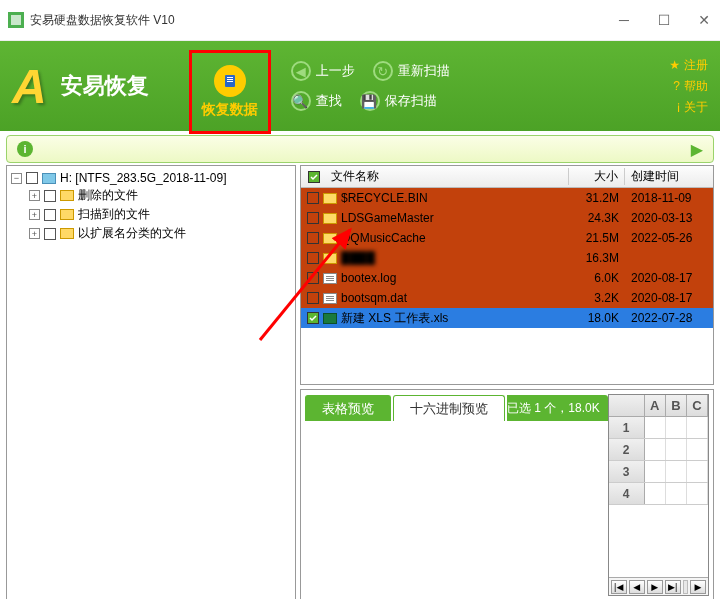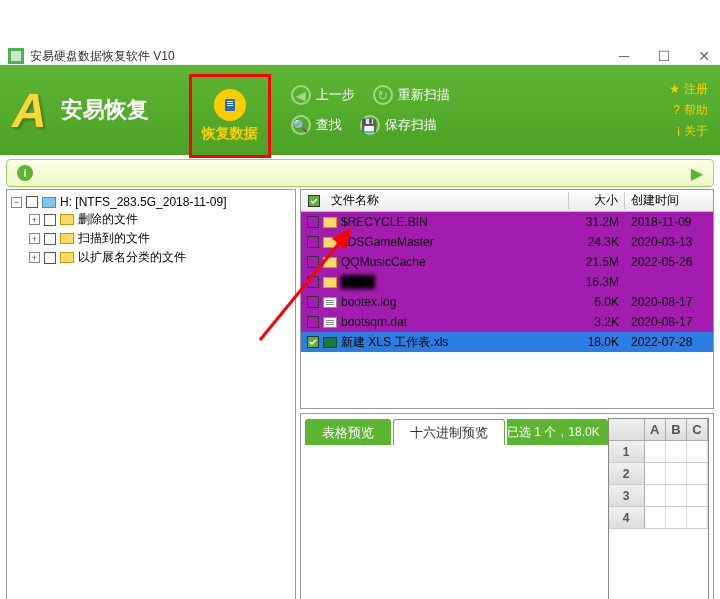--- a/index.html
+++ b/index.html
@@ -1,18 +1,18 @@
 <!DOCTYPE html>
 <html><head>
 <meta charset="utf-8">
 <style>
 * { margin: 0; padding: 0; box-sizing: border-box; font-family: "Microsoft YaHei", Arial, sans-serif; }
 body { width: 720px; height: 599px; background: #fff; overflow: hidden; font-size: 12px; }
 
-.titlebar { height: 17px; background: #fff; display: flex; align-items: center; padding: 0 8px; border-bottom: 1px solid #eee; margin-top: 48px; }
+.titlebar { height: 41px; background: #fff; display: flex; align-items: center; padding: 0 8px; border-bottom: 1px solid #eee; }
 .titlebar-icon { width: 16px; height: 16px; background: #4caf50; margin-right: 6px; display:flex; align-items:center; justify-content:center; }
 .titlebar-icon svg { width:10px; height:10px; }
 .title-text { font-size: 12px; color: #333; }
 .win-controls { margin-left: auto; display: flex; gap: 24px; }
 .win-btn { width: 16px; height: 16px; display: flex; align-items: center; justify-content: center; color: #666; cursor: pointer; font-size: 14px; }
 
 .header { height: 90px; background: linear-gradient(to bottom, #5eb533, #4ca226); display: flex; align-items: center; padding: 0 12px; position: relative; }
 .logo { display: flex; align-items: center; color: #fff; }
 .logo-a { font-size: 48px; font-weight: bold; color: #ffd633; font-style: italic; text-shadow: 2px 2px 3px rgba(0,0,0,0.3); padding-right:10px; }
 .logo-text { font-size: 22px; color: #fff; font-weight: bold; margin-left: 4px; }
@@ -42,21 +42,21 @@
 
 .right-panel { flex: 1; display: flex; flex-direction: column; gap: 4px; }
 .file-list { border: 1px solid #999; height: 220px; display:flex; flex-direction:column; overflow:hidden; }
 .list-header { height: 22px; background: linear-gradient(#fdfdfd,#ececec); border-bottom: 1px solid #bbb; display: flex; align-items: center; font-size: 12px; }
 .col-check { width: 26px; display:flex; align-items:center; justify-content:center; }
 .hdr-check { width:12px; height:12px; border:1px solid #333; background:#5cb531; display:flex; align-items:center; justify-content:center; }
 .col-name { flex: 1; padding-left: 4px; border-right:1px solid #ccc; }
 .col-size { width: 56px; text-align: right; padding-right: 6px; border-right:1px solid #ccc; }
 .col-date { width: 88px; padding-left: 6px; }
 .list-body { flex:1; overflow:hidden; }
-.file-row { height: 20px; display: flex; align-items: center; font-size: 12px; background:#a21caf; }
+.file-row { height: 20px; display: flex; align-items: center; font-size: 12px; background:#c2410c; }
 .file-row.sel { background: #2b7de1; color: #000000; }
 .row-check { width: 12px; height: 12px; border: 1px solid #333; margin: 0 4px 0 6px; display:flex; align-items:center; justify-content:center; }
 .row-check.checked { background:#5cb531; }
 .row-icon { width: 14px; height: 11px; margin-right: 4px; }
 .row-folder { background: #ffd966; border: 1px solid #cc9900; }
 .row-file { background: #fff; border: 1px solid #888; position:relative; }
 .row-file::before { content:''; position:absolute; top:2px; left:2px; right:2px; height:1px; background:#888; box-shadow: 0 2px 0 #888, 0 4px 0 #888; }
 .row-xls { background:#1a7a3e; border:1px solid #0d5028; }
 .row-name { flex:1; overflow:hidden; white-space:nowrap; }
 .row-size { width:56px; text-align:right; padding-right:6px; }

